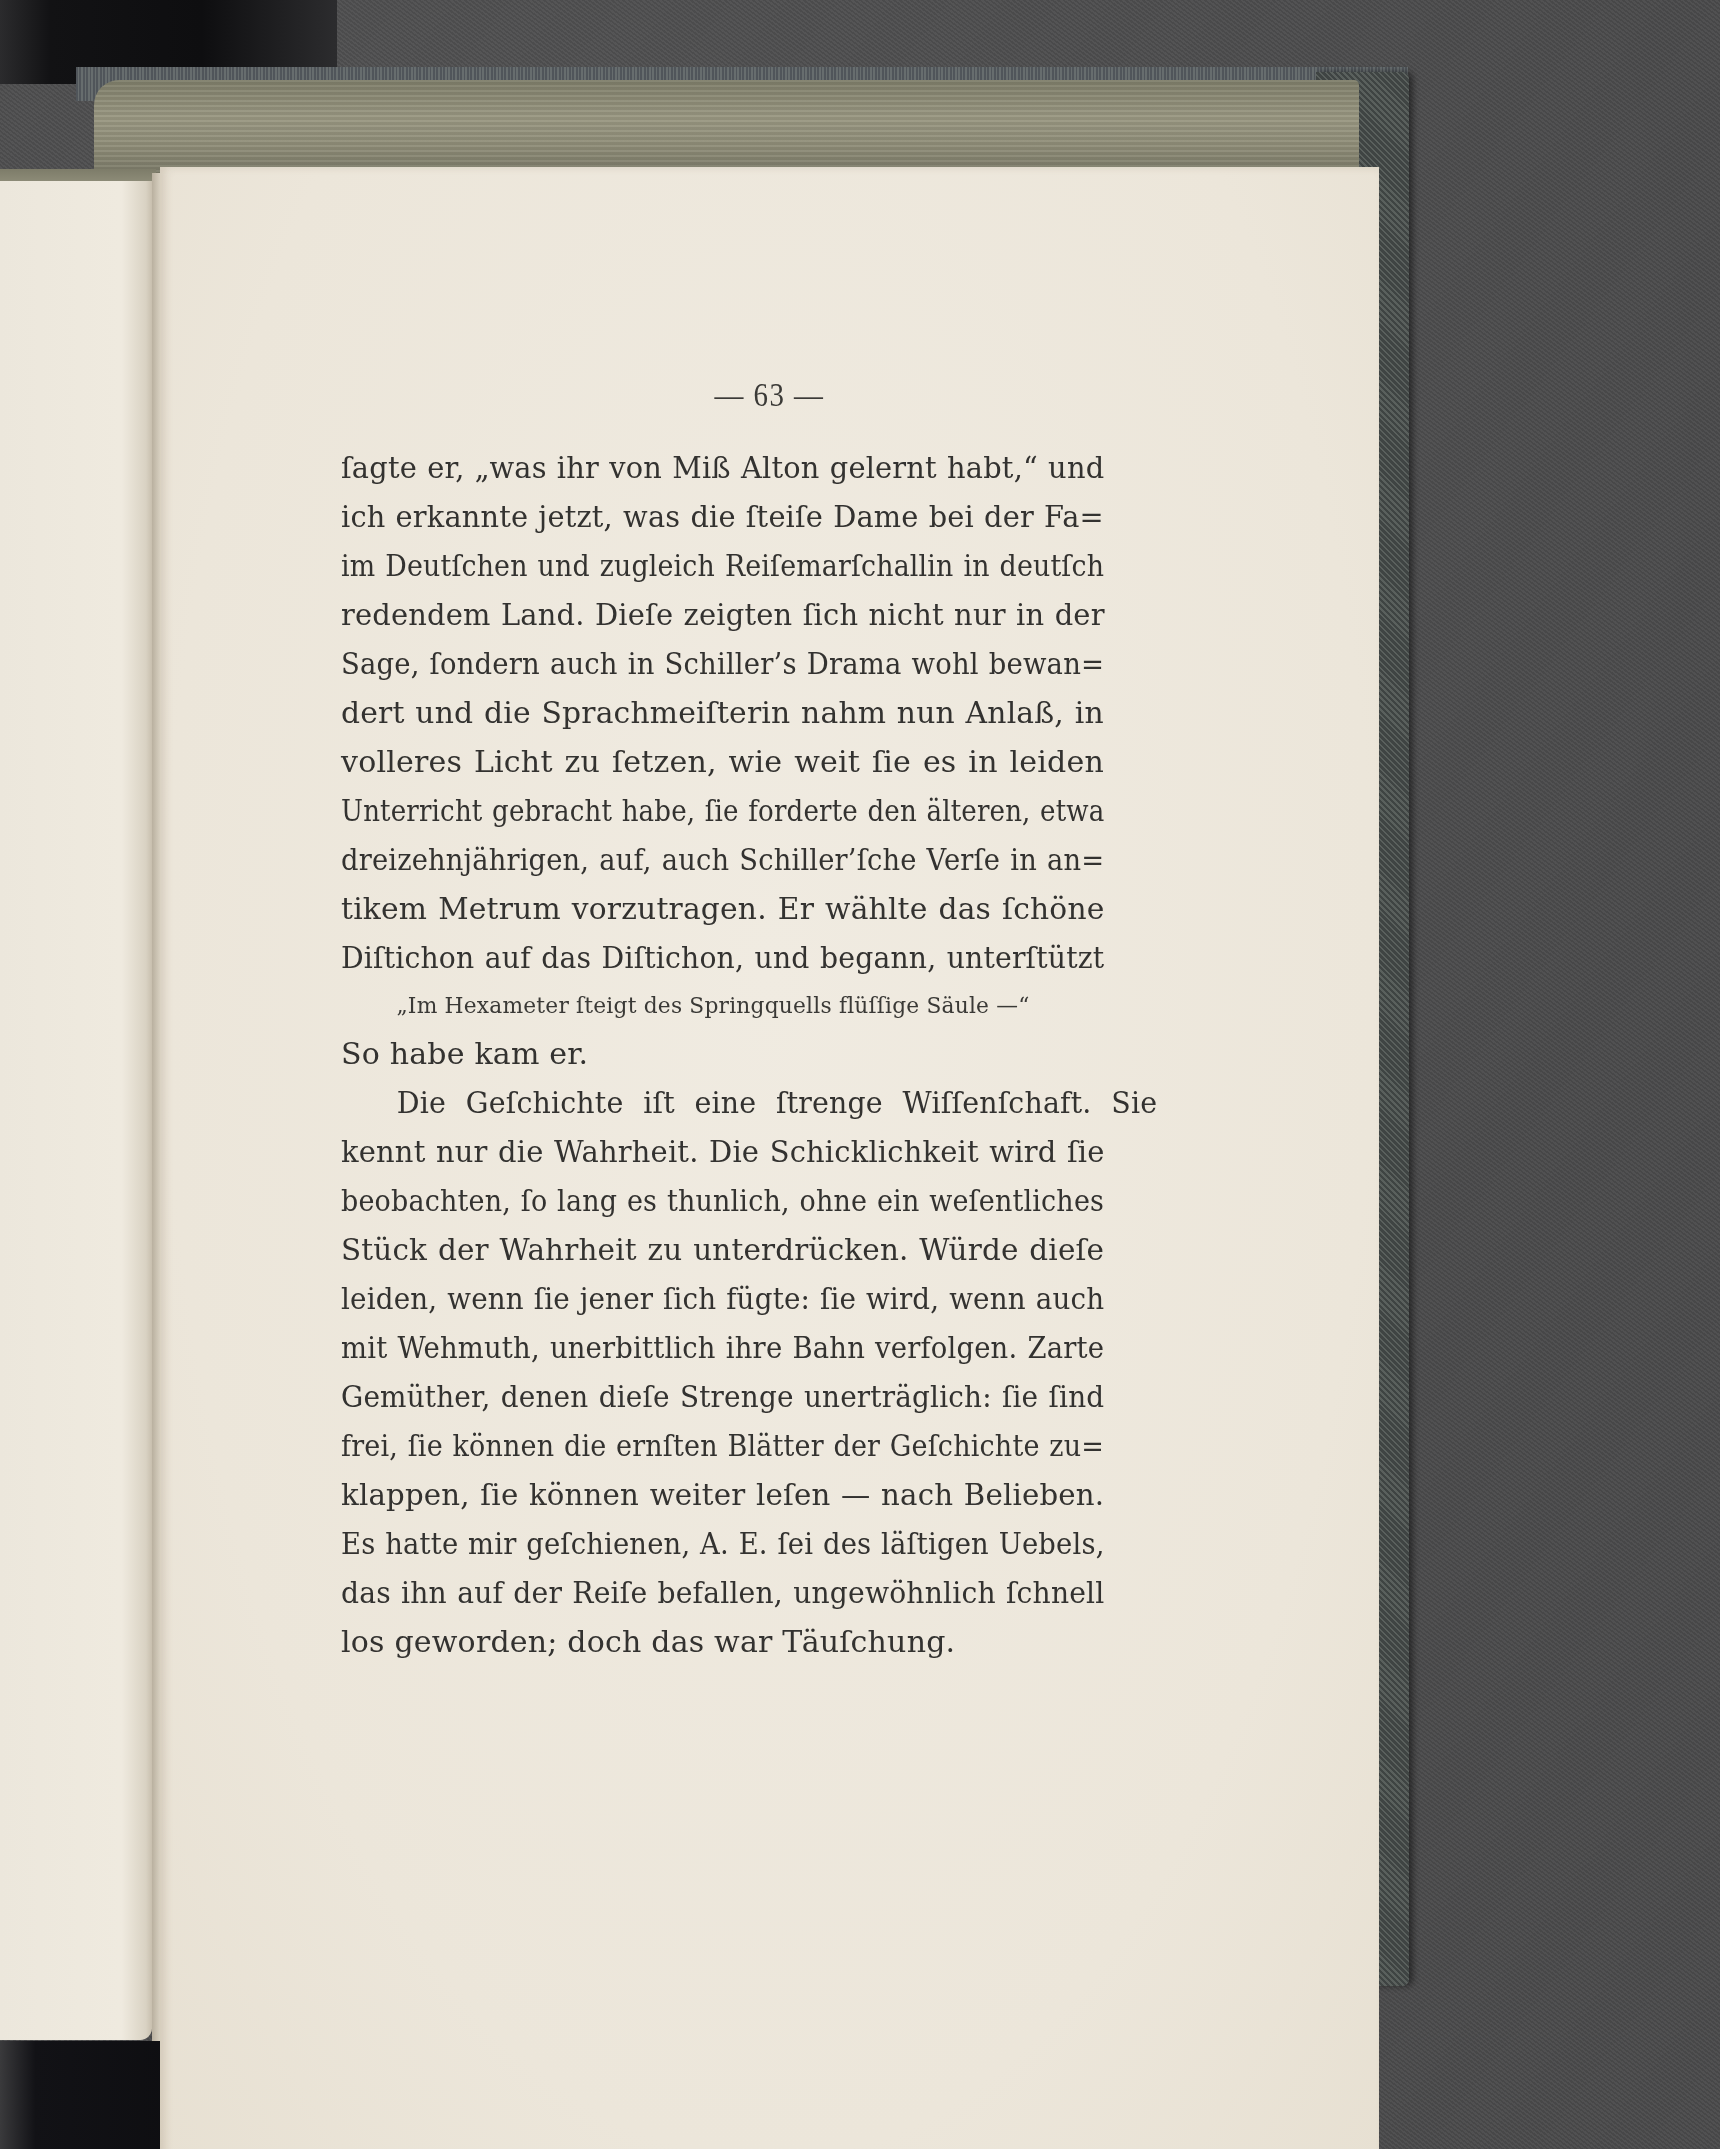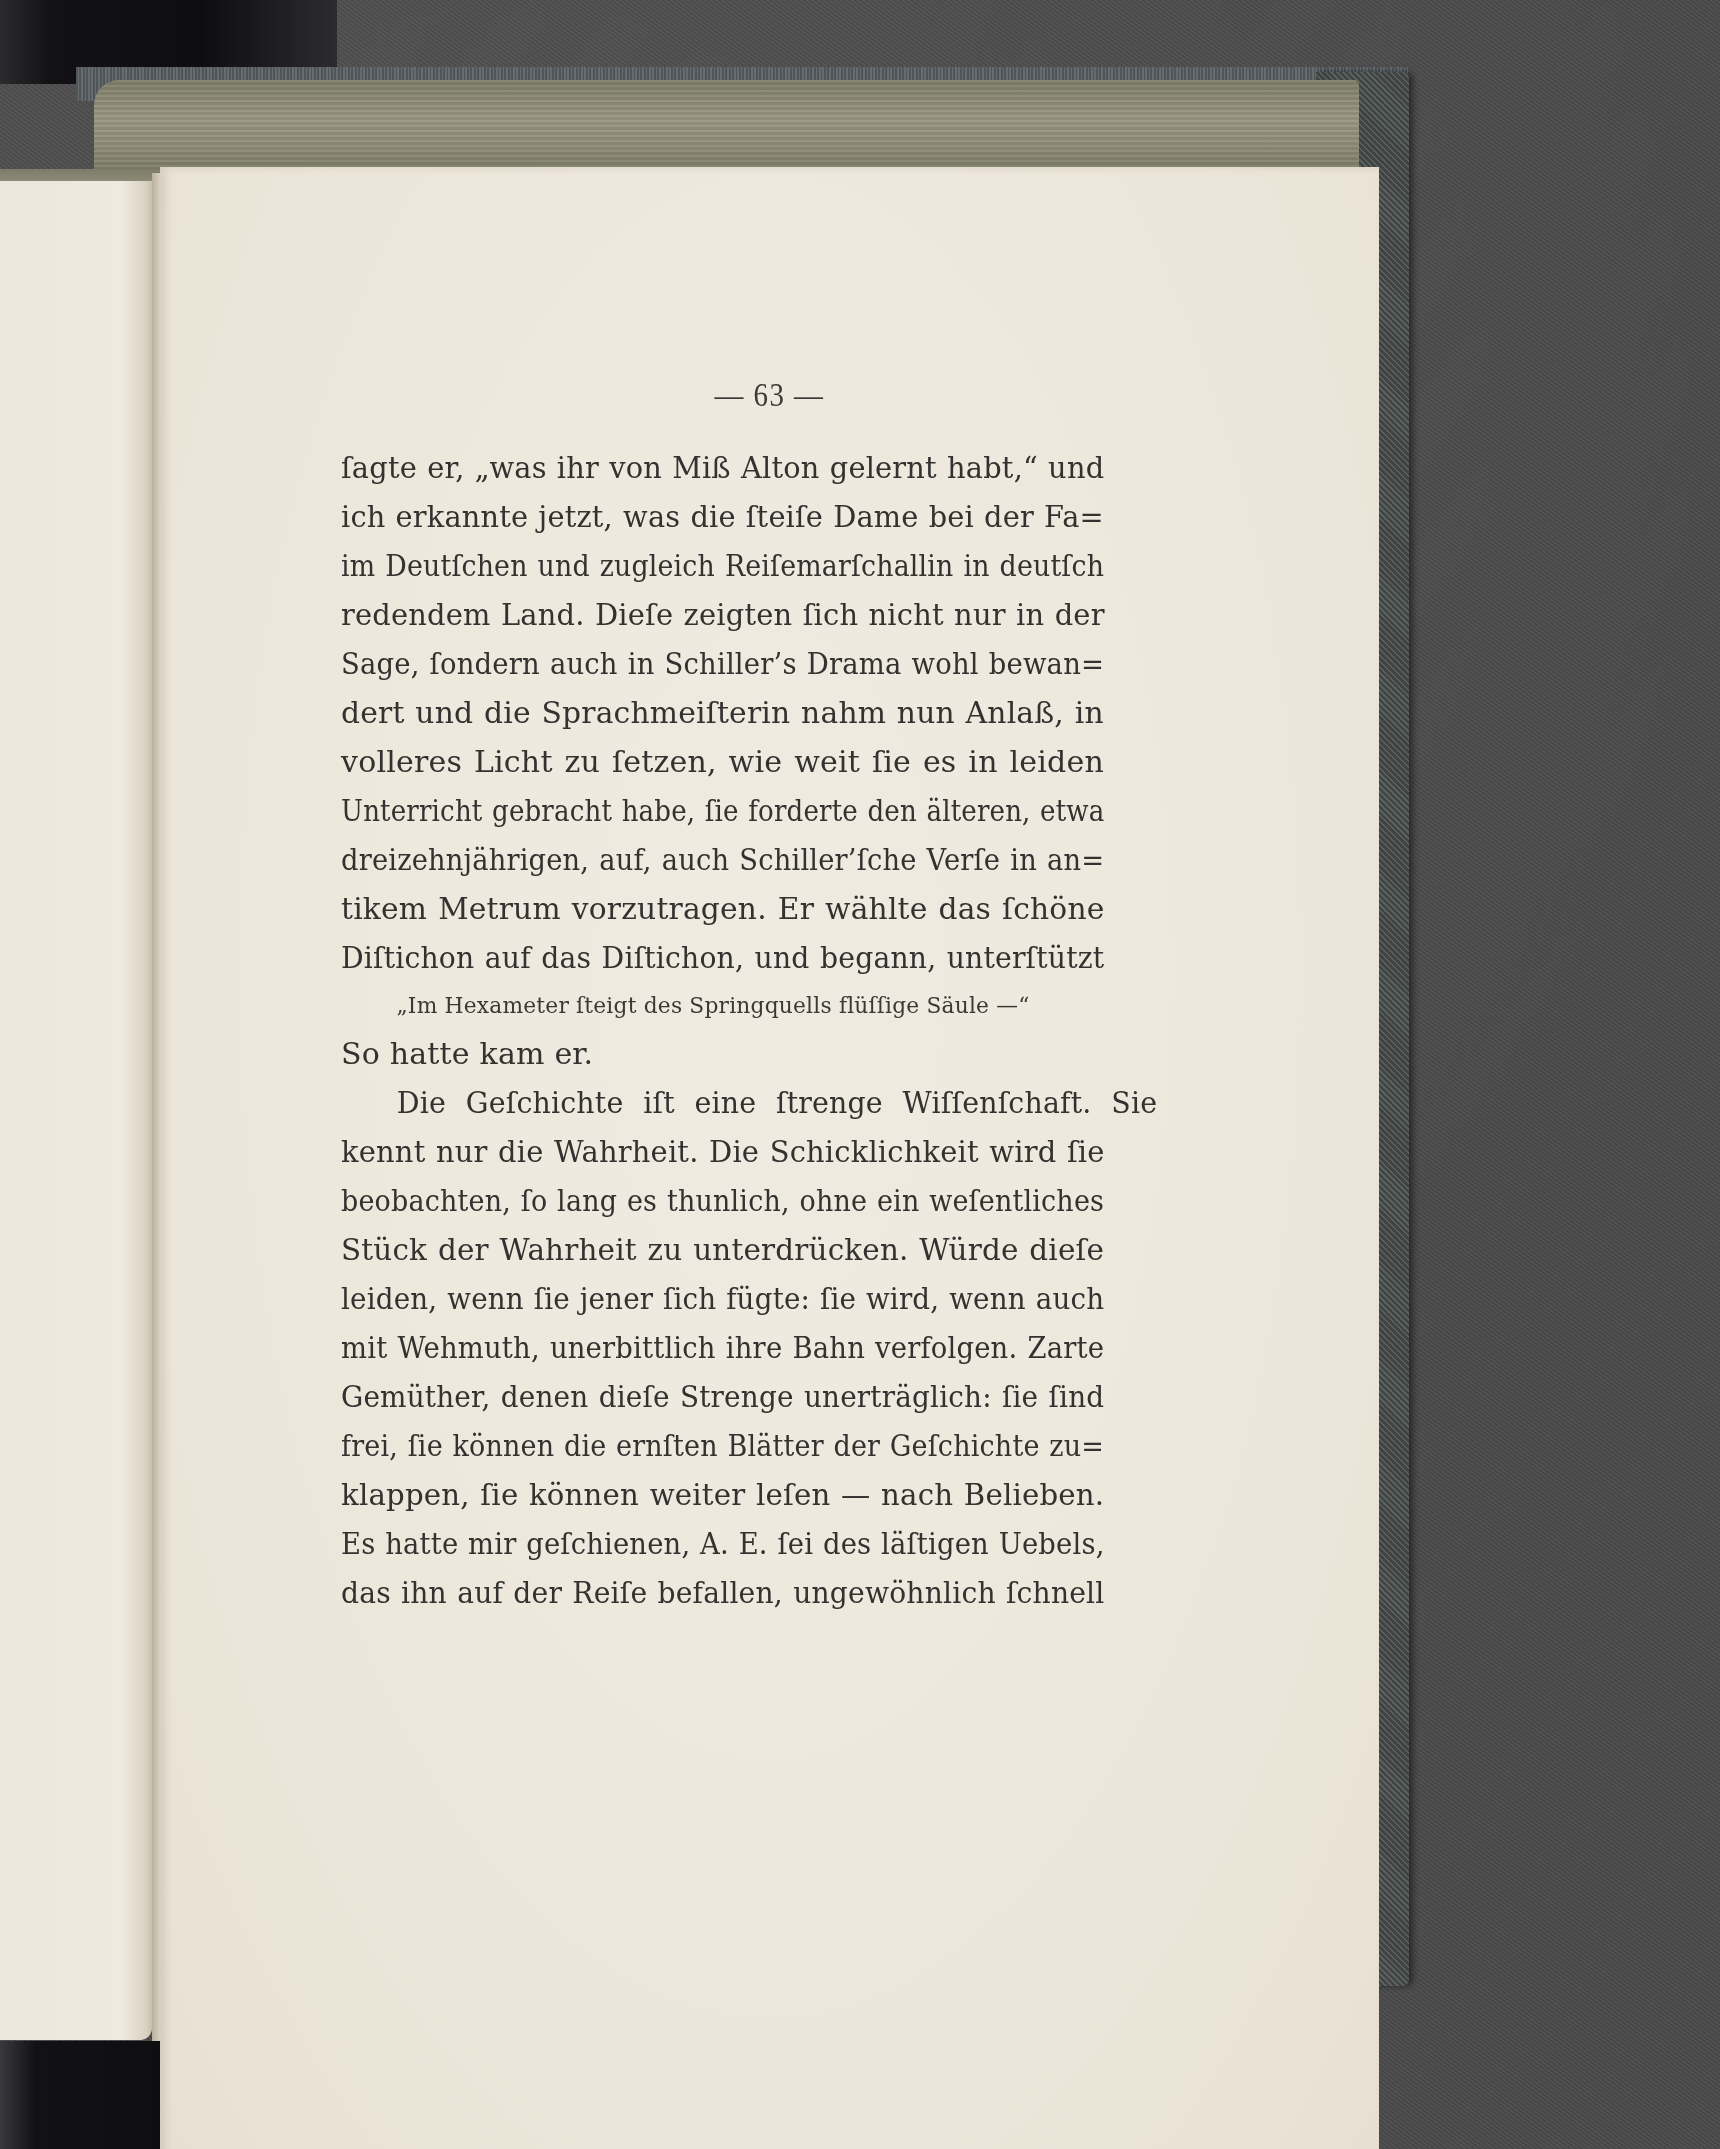--- a/index.html
+++ b/index.html
@@ -112,28 +112,29 @@
     <span class="line" style="transform: scaleX(0.915124); width: 834px;"><span style="white-space: nowrap;">Sage, ſondern auch in Schiller’s Drama wohl bewan=</span></span>
     <span class="line" style="transform: scaleX(0.991917); width: 769px;"><span style="white-space: nowrap;">dert und die Sprachmeiſterin nahm nun Anlaß, in</span></span>
     <span class="line"><span style="white-space: nowrap; word-spacing: 0px;">volleres Licht zu ſetzen, wie weit ſie es in leiden</span></span>
     <span class="line" style="transform: scaleX(0.868665); width: 879px;"><span style="white-space: nowrap;">Unterricht gebracht habe, ſie forderte den älteren, etwa</span></span>
     <span class="line" style="transform: scaleX(0.909862); width: 839px;"><span style="white-space: nowrap;">dreizehnjährigen, auf, auch Schiller’ſche Verſe in an=</span></span>
     <span class="line" style="transform: scaleX(0.990356); width: 771px;"><span style="white-space: nowrap;">tikem Metrum vorzutragen. Er wählte das ſchöne</span></span>
     <span class="line" style="transform: scaleX(0.941176); width: 811px;"><span style="white-space: nowrap;">Diſtichon auf das Diſtichon, und begann, unterſtützt</span></span>
 
     <span class="line small" style="display: block; transform: scaleX(0.98895);">„Im Hexameter ſteigt des Springquells flüſſige Säule —“</span>
 
-    <span class="line last" style="display: block;">So hatte kam er.</span>
+    <span class="line last" style="display: block;">So habe kam er.</span>
 
     <span class="line indent" style="transform: scaleX(0.94688); width: 803px;"><span style="white-space: nowrap;">Die Geſchichte iſt eine ſtrenge Wiſſenſchaft. Sie</span></span>
     <span class="line" style="transform: scaleX(0.964064); width: 792px;"><span style="white-space: nowrap;">kennt nur die Wahrheit. Die Schicklichkeit wird ſie</span></span>
     <span class="line" style="transform: scaleX(0.898779); width: 849px;"><span style="white-space: nowrap;">beobachten, ſo lang es thunlich, ohne ein weſentliches</span></span>
     <span class="line" style="transform: scaleX(0.979702); width: 779px;"><span style="white-space: nowrap;">Stück der Wahrheit zu unterdrücken. Würde dieſe</span></span>
     <span class="line" style="transform: scaleX(0.925166); width: 825px;"><span style="white-space: nowrap;">leiden, wenn ſie jener ſich fügte: ſie wird, wenn auch</span></span>
     <span class="line" style="transform: scaleX(0.913939); width: 835px;"><span style="white-space: nowrap;">mit Wehmuth, unerbittlich ihre Bahn verfolgen. Zarte</span></span>
     <span class="line" style="transform: scaleX(0.928607); width: 822px;"><span style="white-space: nowrap;">Gemüther, denen dieſe Strenge unerträglich: ſie ſind</span></span>
     <span class="line" style="transform: scaleX(0.89977); width: 848px;"><span style="white-space: nowrap;">frei, ſie können die ernſten Blätter der Geſchichte zu=</span></span>
     <span class="line" style="transform: scaleX(0.973609); width: 784px;"><span style="white-space: nowrap;">klappen, ſie können weiter leſen — nach Belieben.</span></span>
     <span class="line" style="transform: scaleX(0.913377); width: 836px;"><span style="white-space: nowrap;">Es hatte mir geſchienen, A. E. ſei des läſtigen Uebels,</span></span>
     <span class="line" style="transform: scaleX(0.939086); width: 813px;"><span style="white-space: nowrap;">das ihn auf der Reiſe befallen, ungewöhnlich ſchnell</span></span>
+    <span class="line last" style="display: block;">los geworden; doch das war Täuſchung.</span>
   </div>
 </div>
 
 
 </body></html>

